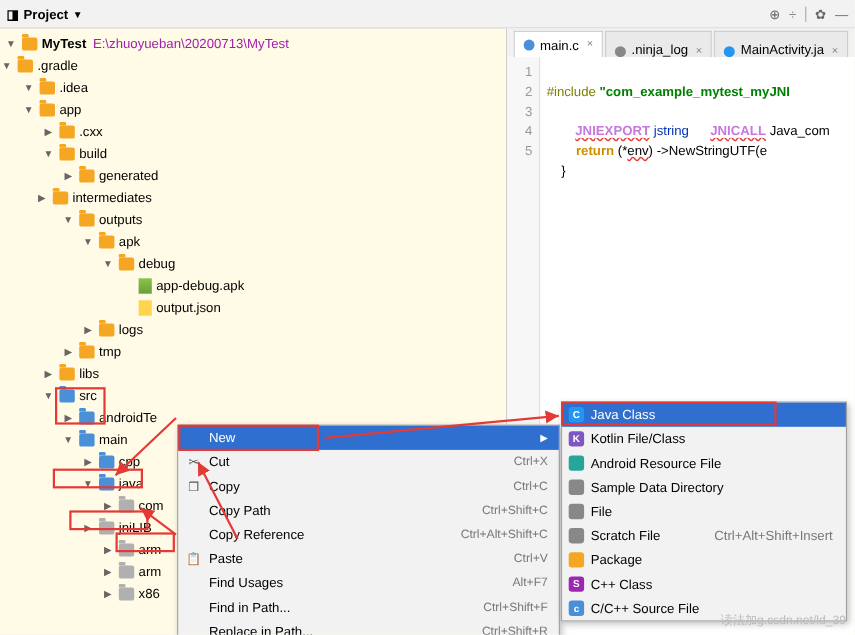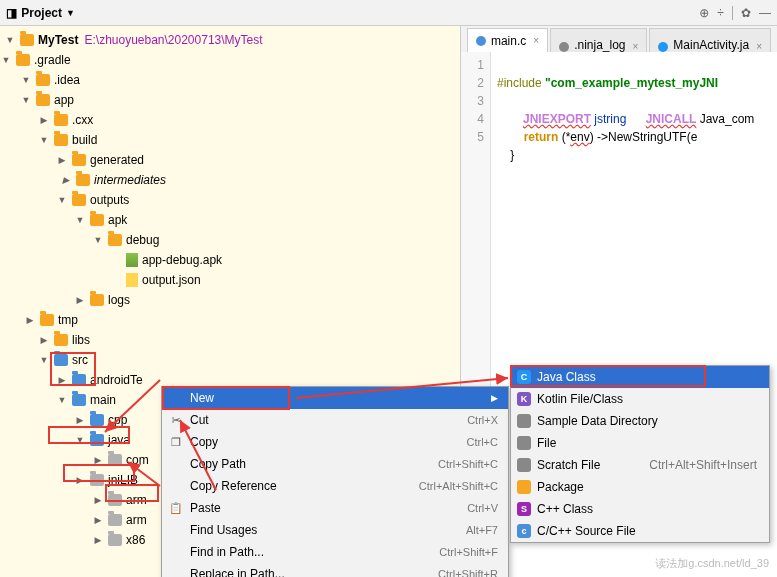--- a/index.html
+++ b/index.html
@@ -113,21 +113,21 @@
         <div class="tree-row" style="padding-left: 38px;">
           <span class="arrow down"></span>
           <span class="folder-icon "></span>
           <span class="node-text">build</span>
         </div>
         <div class="tree-row" style="padding-left: 56px;">
           <span class="arrow right"></span>
           <span class="folder-icon "></span>
           <span class="node-text">generated</span>
         </div>
-        <div class="tree-row" style="padding-left: 60px; font-style: italic;">
+        <div class="tree-row" style="padding-left: 32px;">
           <span class="arrow right"></span>
           <span class="folder-icon "></span>
           <span class="node-text">intermediates</span>
         </div>
         <div class="tree-row" style="padding-left: 56px;">
           <span class="arrow down"></span>
           <span class="folder-icon "></span>
           <span class="node-text">outputs</span>
         </div>
         <div class="tree-row" style="padding-left: 74px;">
@@ -148,21 +148,21 @@
         <div class="tree-row" style="padding-left: 110px;">
           <span class="arrow none"></span>
           <span class="file-icon json"></span>
           <span class="node-text">output.json</span>
         </div>
         <div class="tree-row" style="padding-left: 74px;">
           <span class="arrow right"></span>
           <span class="folder-icon "></span>
           <span class="node-text">logs</span>
         </div>
-        <div class="tree-row" style="padding-left: 24px;">
+        <div class="tree-row" style="padding-left: 56px;">
           <span class="arrow right"></span>
           <span class="folder-icon "></span>
           <span class="node-text">tmp</span>
         </div>
         <div class="tree-row" style="padding-left: 38px;">
           <span class="arrow right"></span>
           <span class="folder-icon "></span>
           <span class="node-text">libs</span>
         </div>
         <div class="tree-row" style="padding-left: 38px;">
@@ -304,20 +304,24 @@
   </div>
 
 <div class="sub-menu" style="left:510px; top:365px; width:260px;" id="sub">
     <div class="sub-item highlighted">
       <span class="icn-sq" style="background: rgb(33, 150, 243);">C</span>
       <span class="lbl">Java Class</span>
     </div>
     <div class="sub-item">
       <span class="icn-sq" style="background: rgb(126, 87, 194);">K</span>
       <span class="lbl">Kotlin File/Class</span>
+    </div>
+    <div class="sub-item">
+      <span class="icn-sq" style="background: rgb(38, 166, 154);"></span>
+      <span class="lbl">Android Resource File</span>
     </div>
     <div class="sub-item">
       <span class="icn-sq" style="background: rgb(136, 136, 136);"></span>
       <span class="lbl">Sample Data Directory</span>
     </div>
     <div class="sub-item">
       <span class="icn-sq" style="background: rgb(136, 136, 136);"></span>
       <span class="lbl">File</span>
     </div>
     <div class="sub-item">

